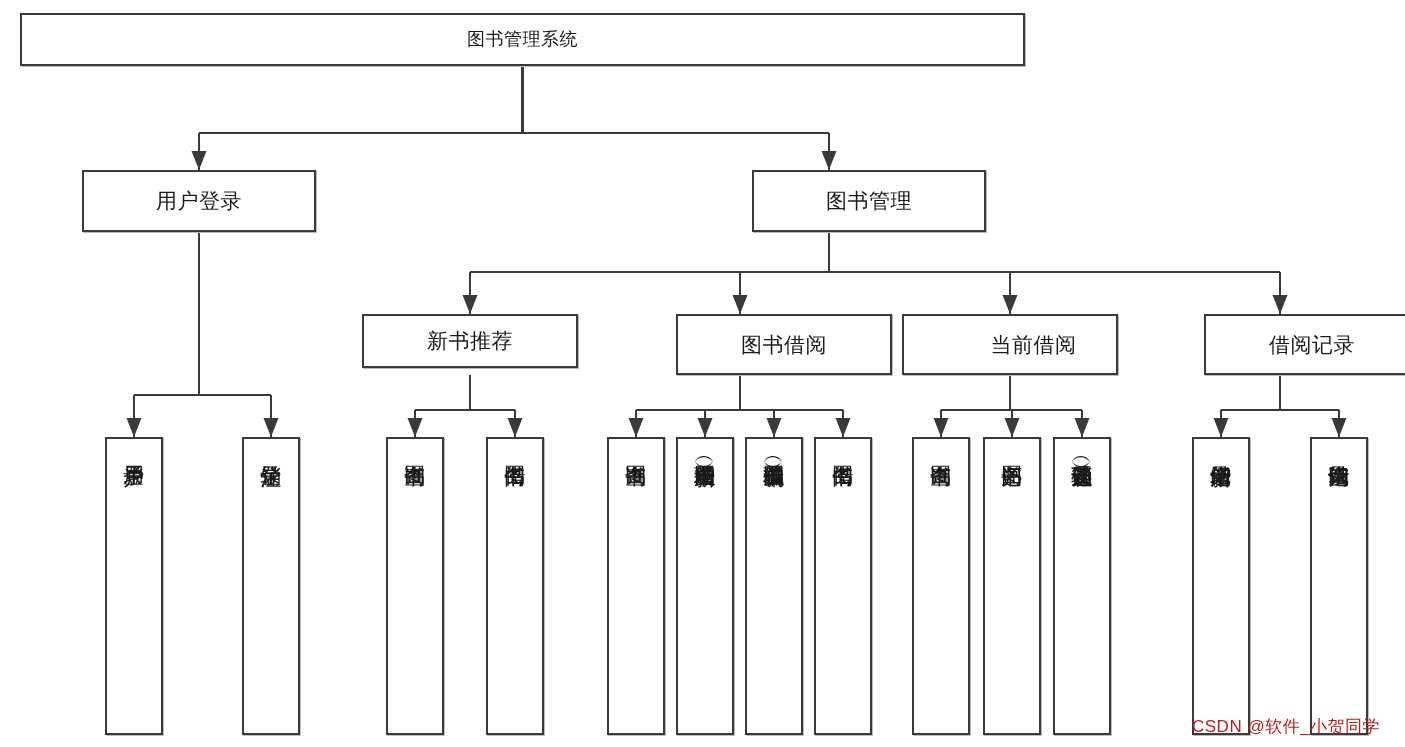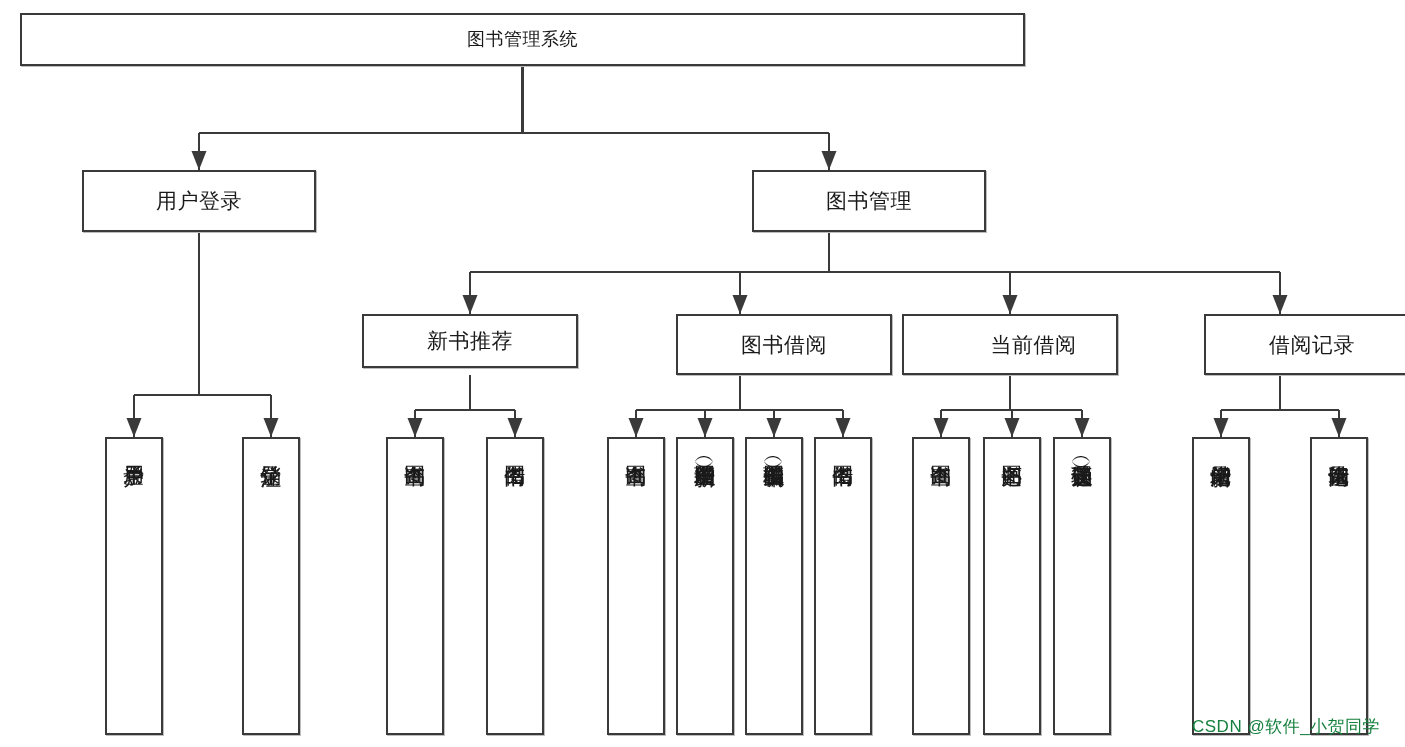--- a/index.html
+++ b/index.html
@@ -185,14 +185,14 @@
       <div class="node level-leaf leaf" style="left: 1053px; top: 437px; width: 58px; height: 298px;">
         <span class="node-label-v">确认归还（管理员）</span>
       </div>
       <div class="node level-leaf leaf" style="left: 1192px; top: 437px; width: 58px; height: 298px;">
         <span class="node-label-v">新增借阅记录</span>
       </div>
       <div class="node level-leaf leaf" style="left: 1310px; top: 437px; width: 58px; height: 298px;">
         <span class="node-label-v">查询借阅记录</span>
       </div>
     </div>
-  <div class="watermark" style="left: 1192px; top: 715px; color: #15803d;">CSDN @软件_小贺同学</div>
+  <div class="watermark" style="left: 1192px; top: 715px; color: #b91c1c;">CSDN @软件_小贺同学</div>
 </div>
 
 </body></html>

